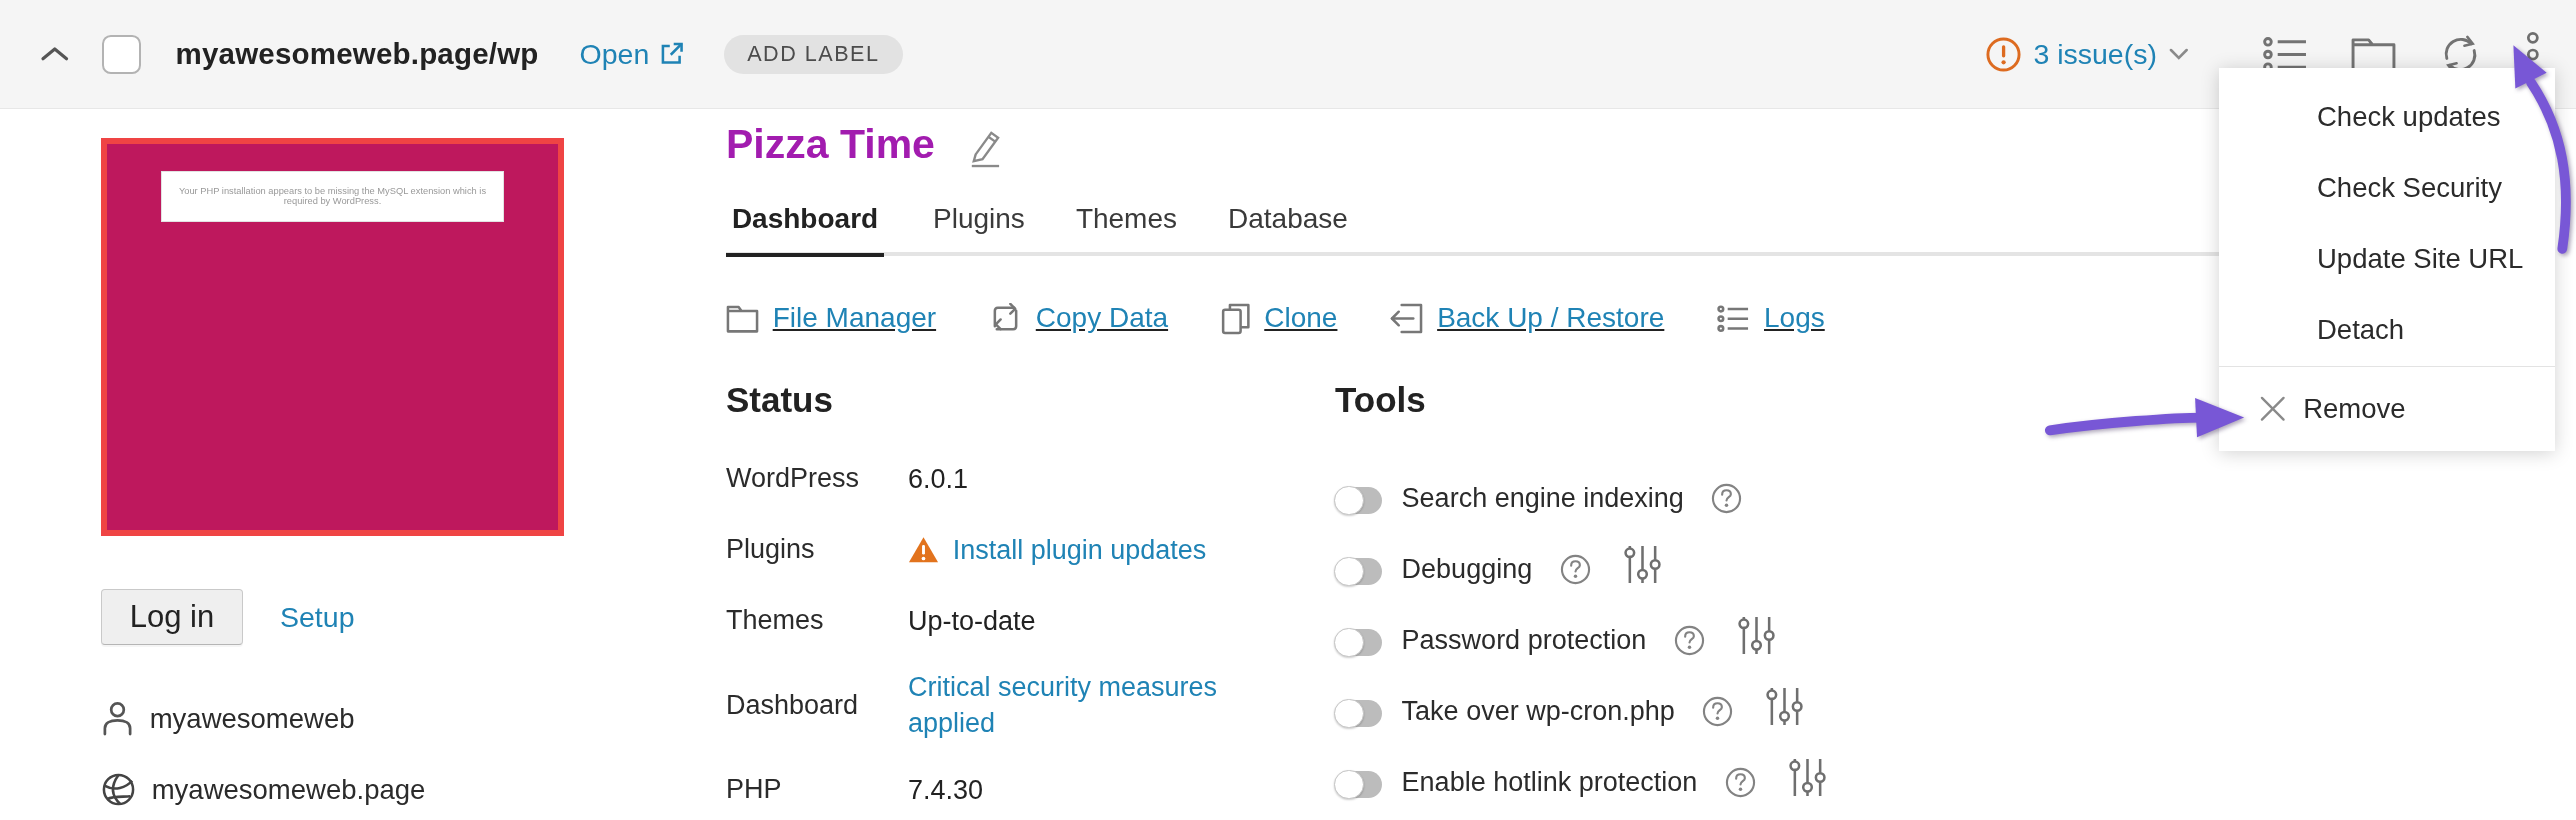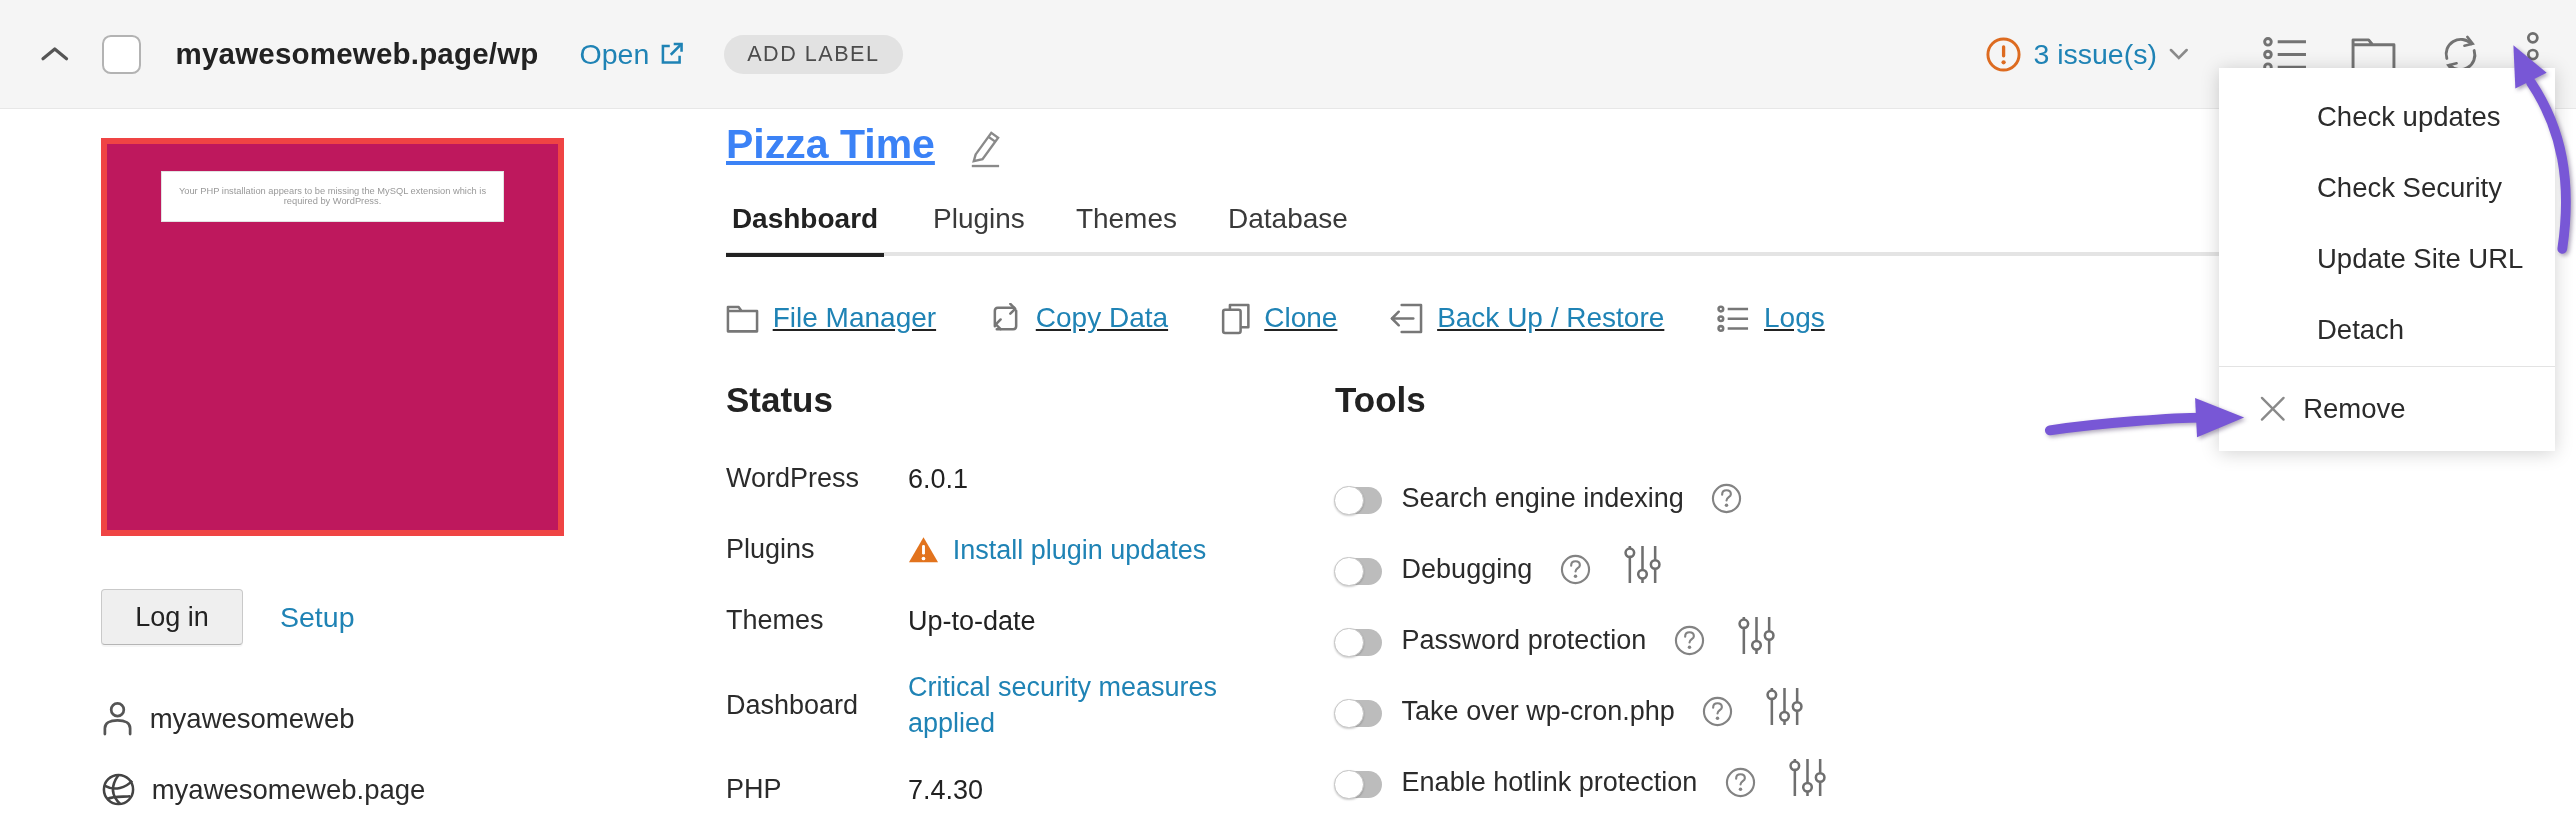--- a/index.html
+++ b/index.html
@@ -41,31 +41,31 @@
 
   
   .left-panel { position:absolute; left:101px; top:138px; width:463px; }
   .preview { width:463px; height:398px; background:#be185d; border:6px solid #ef4444;
     cursor:pointer; }
   .preview-bar { width:343px; height:51px; margin:26.5px auto 0; background:#fff;
     border:1px solid #e2e2e2; display:flex; align-items:center; justify-content:center;
     text-align:center; font-size:9.3px; color:#999; padding:0 11.8px; }
   .login-row { margin-top:53px; display:flex; align-items:center; }
   .login-btn { width:142px; height:56px; background:#efefef; border:1px solid #c9c9c9;
-    border-bottom-color:#b5b5b5; border-radius:3.9px; font-size:27px; color:#222;
+    border-bottom-color:#b5b5b5; border-radius:3.9px; font-size:31px; color:#222;
     font-family:inherit; cursor:pointer; box-shadow:0 2px 0 rgba(0,0,0,.04); }
   .setup-link { margin-left:37px; font-size:28.5px; }
   .acct-row { display:flex; align-items:center; gap:15.7px; margin-top:56px; height:35px;
     font-size:27.5px; color:#2b2b2b; }
   .acct-row + .acct-row { margin-top:36px; }
 
   
   .main { position:absolute; left:726px; top:121px; width:1828px; }
   .title-row { display:flex; align-items:center; gap:29.5px; }
-  .site-name { font-size:41px; font-weight:700; color:#3b82f6;text-decoration:underline; }
+  .site-name { font-size:41px; font-weight:700; color:#a21caf; }
   .edit-btn { margin-top:5.9px; }
   .tabs { margin-top:35px; display:flex; gap:47px; width:1826px;
     border-bottom:4.9px solid #e4e4e4; }
   .tab { font-size:28px; color:#3a3a3a; padding:0 2px 17.7px; cursor:pointer;
     margin-bottom:-4.9px; }
   .tab.active { font-weight:700; color:#222; border-bottom:4.9px solid #222; padding:0 5.9px 17.7px; }
   .actions { margin-top:46px; display:flex; align-items:center; gap:53px;text-decoration:underline; }
   .action-link { display:flex; align-items:center; gap:13.7px; font-size:28px; }
   .sections { margin-top:45px; display:flex; }
   .col-status { width:609px; }

